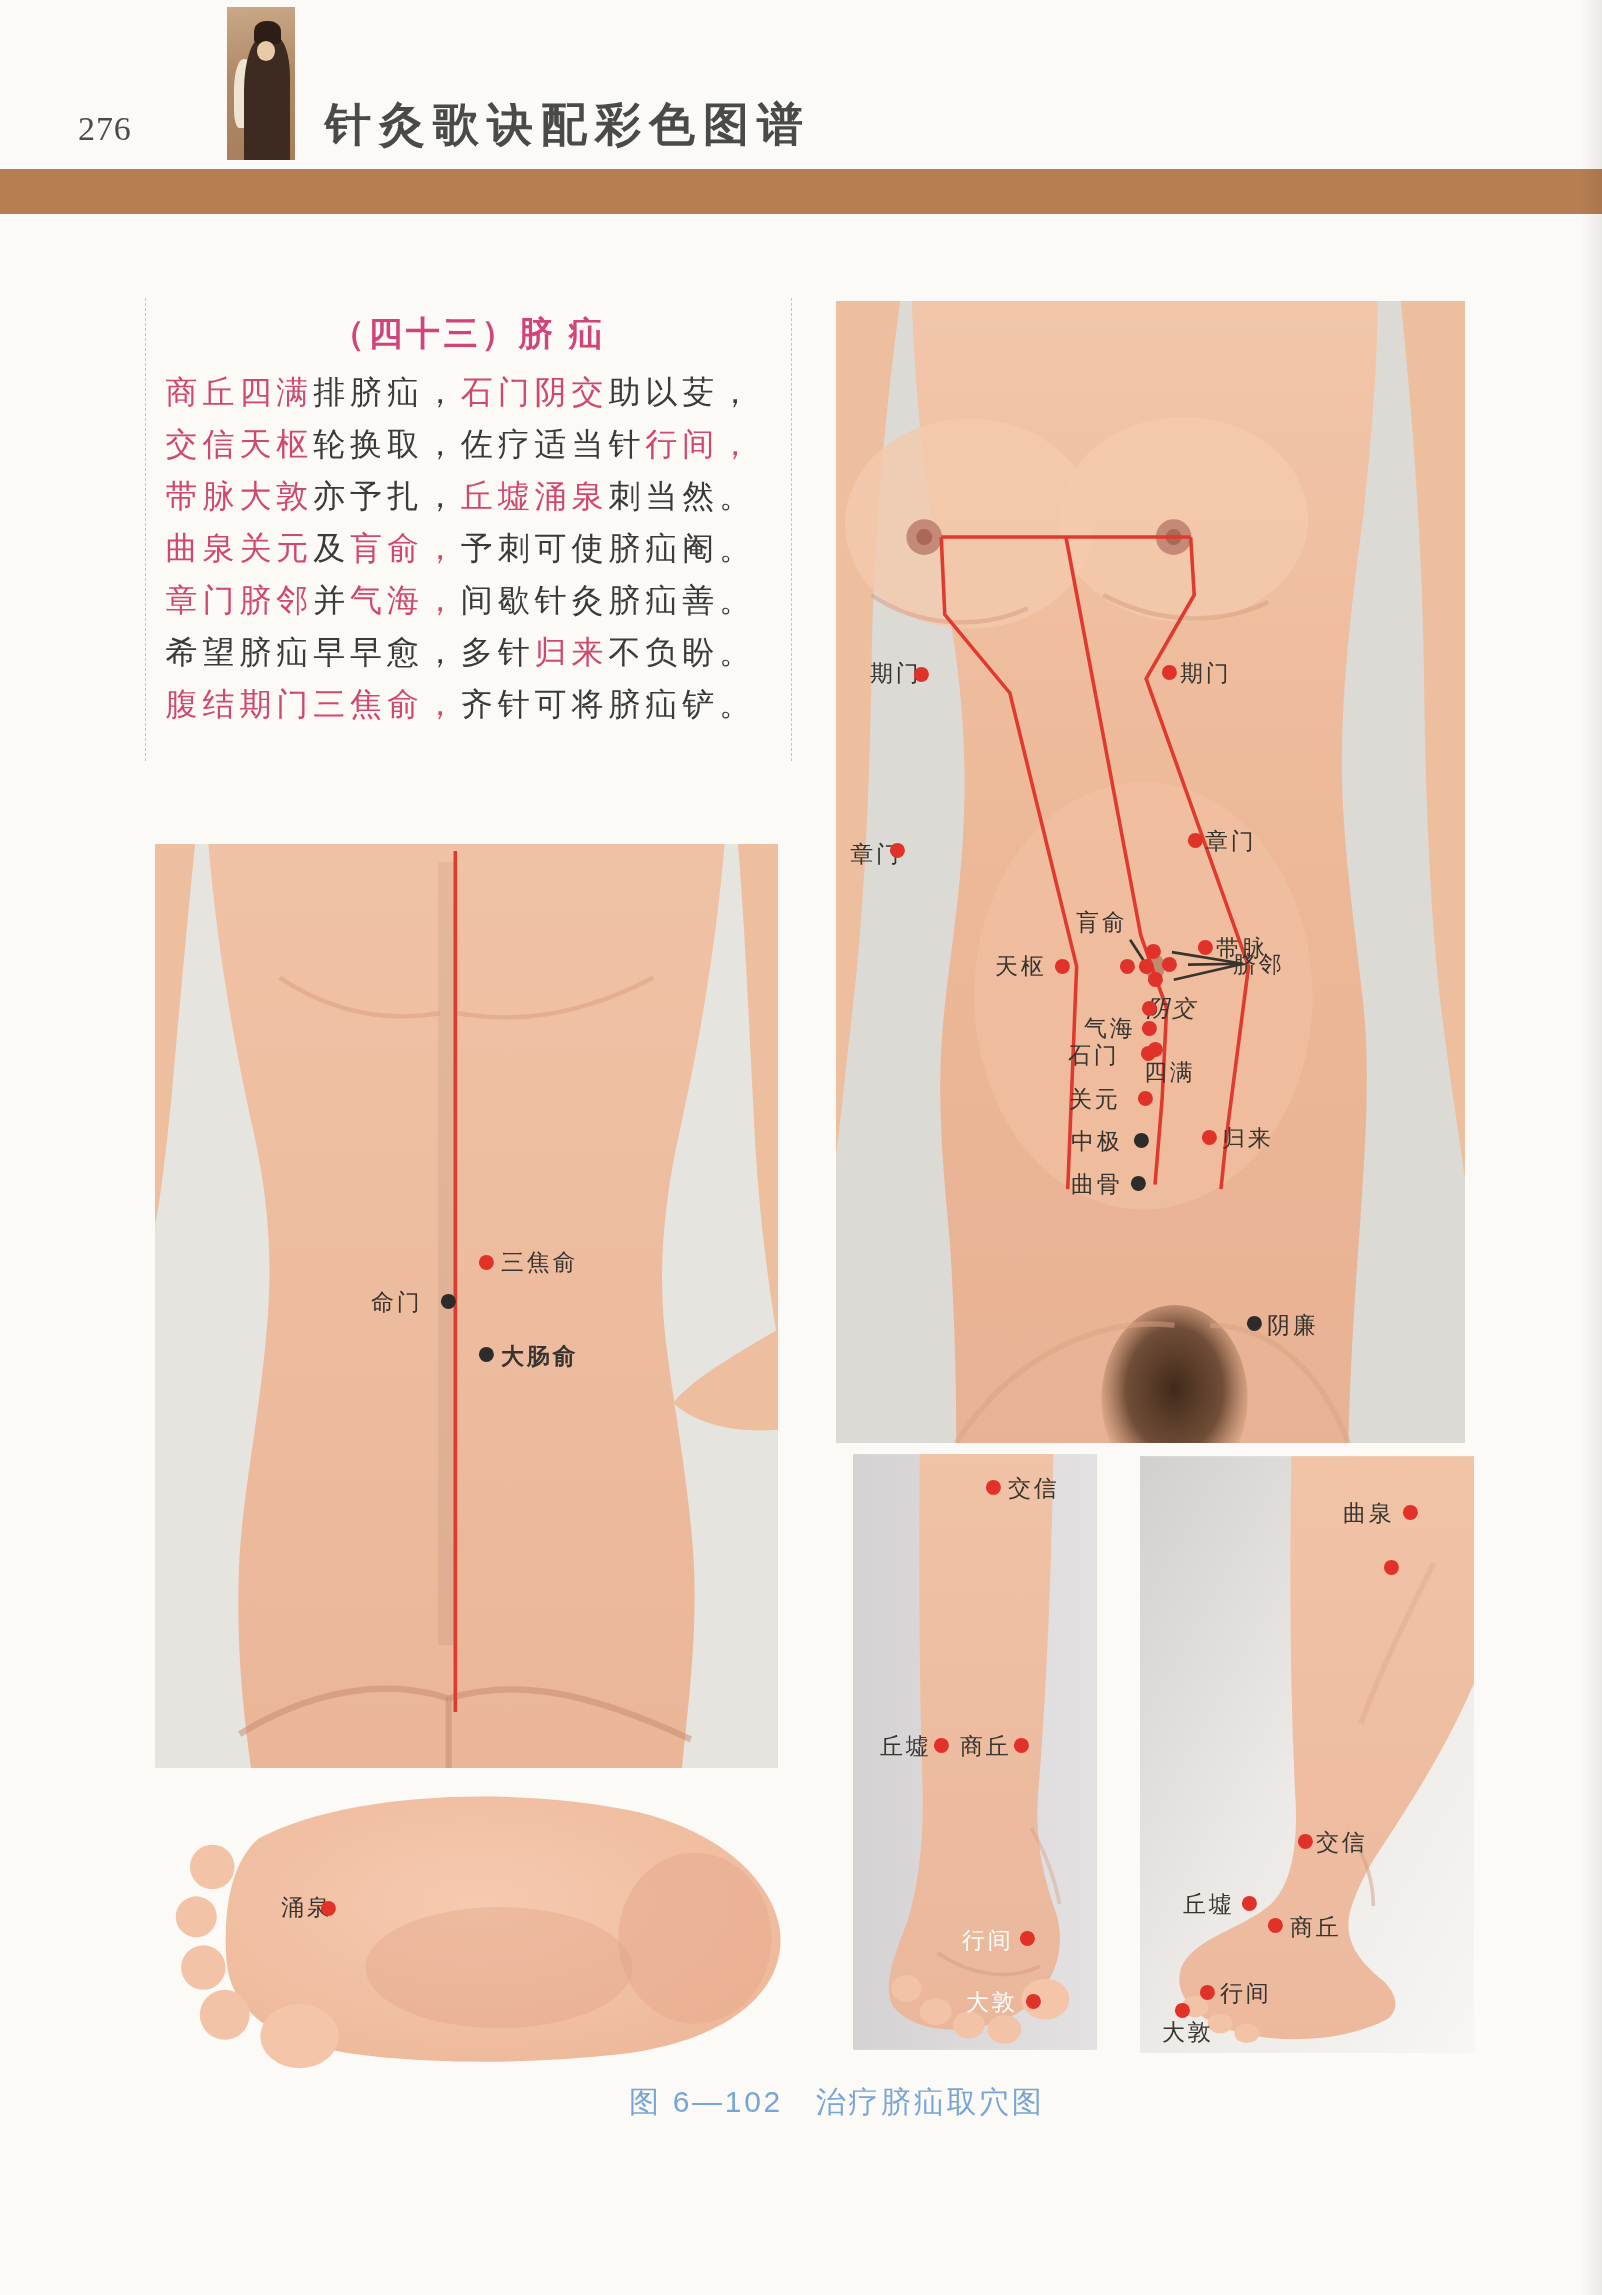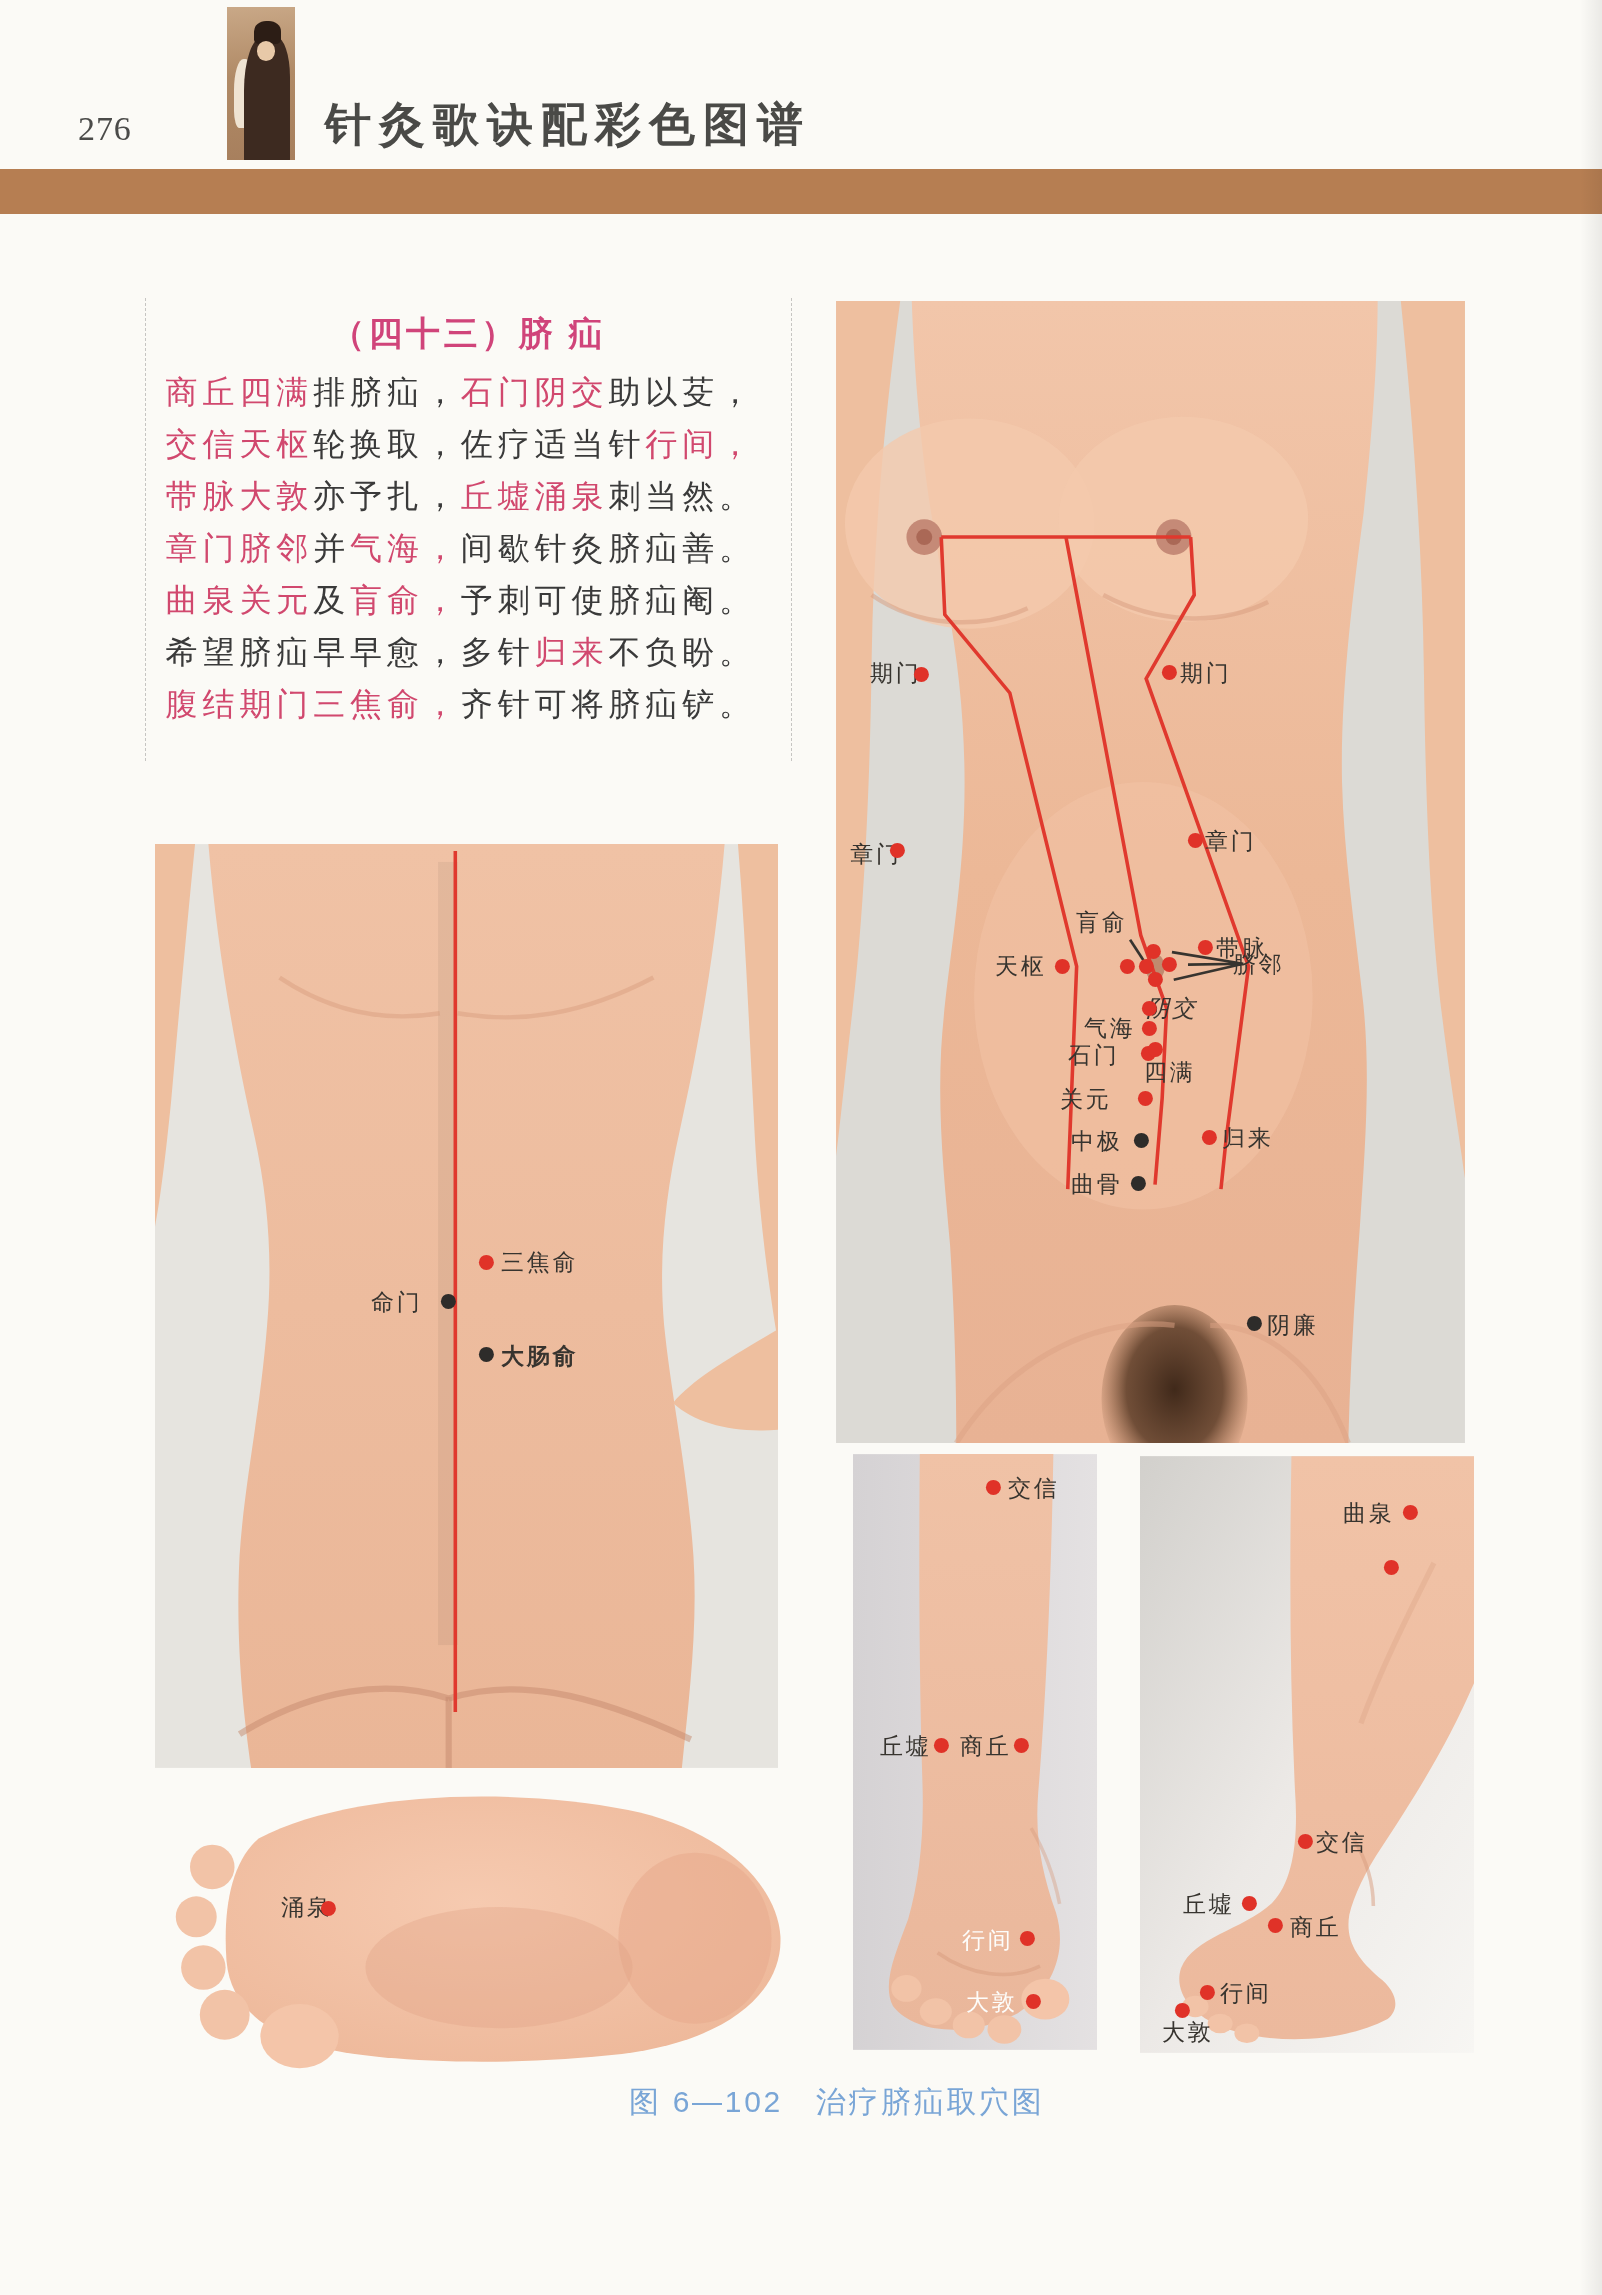--- a/index.html
+++ b/index.html
@@ -55,22 +55,22 @@
     <div class="face"></div>
   </div>
   <h1 class="book-title">针灸歌诀配彩色图谱</h1>
   <div class="brown-bar"></div>
 
   <section class="verse-box">
     <h2 class="verse-title">（四十三）脐 疝</h2>
     <p class="verse-line"><span class="hl">商丘四满</span><span>排脐疝，</span><span class="hl">石门阴交</span><span>助以芟，</span></p>
     <p class="verse-line"><span class="hl">交信天枢</span><span>轮换取，佐疗适当针</span><span class="hl">行间，</span></p>
     <p class="verse-line"><span class="hl">带脉大敦</span><span>亦予扎，</span><span class="hl">丘墟涌泉</span><span>刺当然。</span></p>
+    <p class="verse-line"><span class="hl">曲泉关元</span><span>及</span><span class="hl">肓俞，</span><span>予刺可使脐疝阉。</span></p>
     <p class="verse-line"><span class="hl">章门脐邻</span><span>并</span><span class="hl">气海，</span><span>间歇针灸脐疝善。</span></p>
-    <p class="verse-line"><span class="hl">曲泉关元</span><span>及</span><span class="hl">肓俞，</span><span>予刺可使脐疝阉。</span></p>
     <p class="verse-line"><span>希望脐疝早早愈，多针</span><span class="hl">归来</span><span>不负盼。</span></p>
     <p class="verse-line"><span class="hl">腹结期门三焦俞，</span><span>齐针可将脐疝铲。</span></p>
   </section>
 
   <figure class="photo" style="left:836px;top:301px;width:663px;height:1142px;margin:0;">
     <svg width="629" height="1142" viewBox="0 0 706 1282">
       <defs>
         <linearGradient id="skinT" x1="0" y1="0" x2="0" y2="1">
           <stop offset="0" stop-color="#f2c6aa"></stop>
             <stop offset="0.5" stop-color="#ecb897"></stop>
@@ -133,21 +133,21 @@
       <span class="dot" style="left:333px;top:663px;"></span>
       <span class="dot" style="left:319px;top:678px;"></span>
       <span class="plabel" style="left:310px;top:695px;font-style:italic;">阴交</span>
         <span class="dot" style="left:313px;top:707px;"></span>
       <span class="plabel" style="left:248px;top:715px;">气海</span>
         <span class="dot" style="left:313px;top:727px;"></span>
       <span class="plabel" style="left:232px;top:742px;">石门</span>
         <span class="dot" style="left:312px;top:752px;"></span>
       <span class="plabel" style="left:308px;top:759px;">四满</span>
         <span class="dot" style="left:319px;top:748px;"></span>
-      <span class="plabel" style="left:224px;top:786px;">关元</span>
+      <span class="plabel" style="left:233px;top:786px;">关元</span>
         <span class="dot" style="left:309px;top:797px;"></span>
       <span class="plabel" style="left:235px;top:828px;">中极</span>
         <span class="dot black" style="left:305px;top:839px;"></span>
       <span class="plabel" style="left:235px;top:871px;">曲骨</span>
         <span class="dot black" style="left:302px;top:882px;"></span>
       <span class="plabel" style="left:386px;top:825px;">归来</span>
         <span class="dot" style="left:373px;top:836px;"></span>
       <span class="plabel" style="left:431px;top:1012px;">阴廉</span>
         <span class="dot black" style="left:418px;top:1022px;"></span>
     </div>

